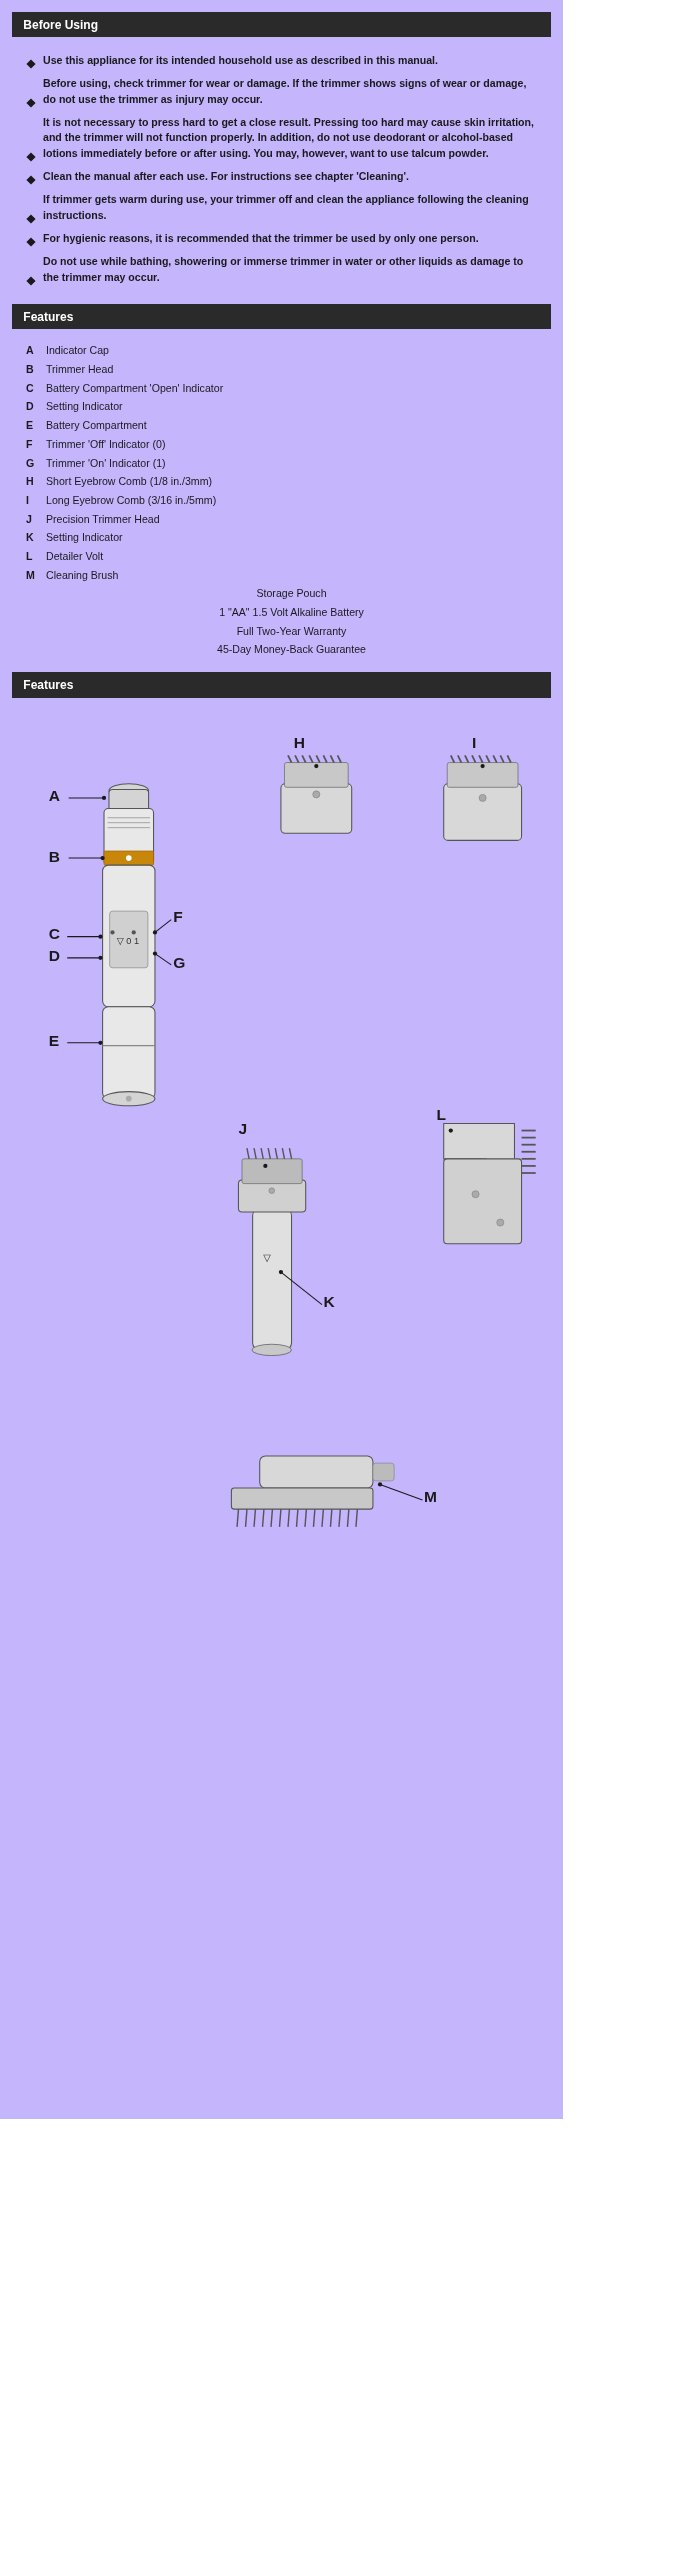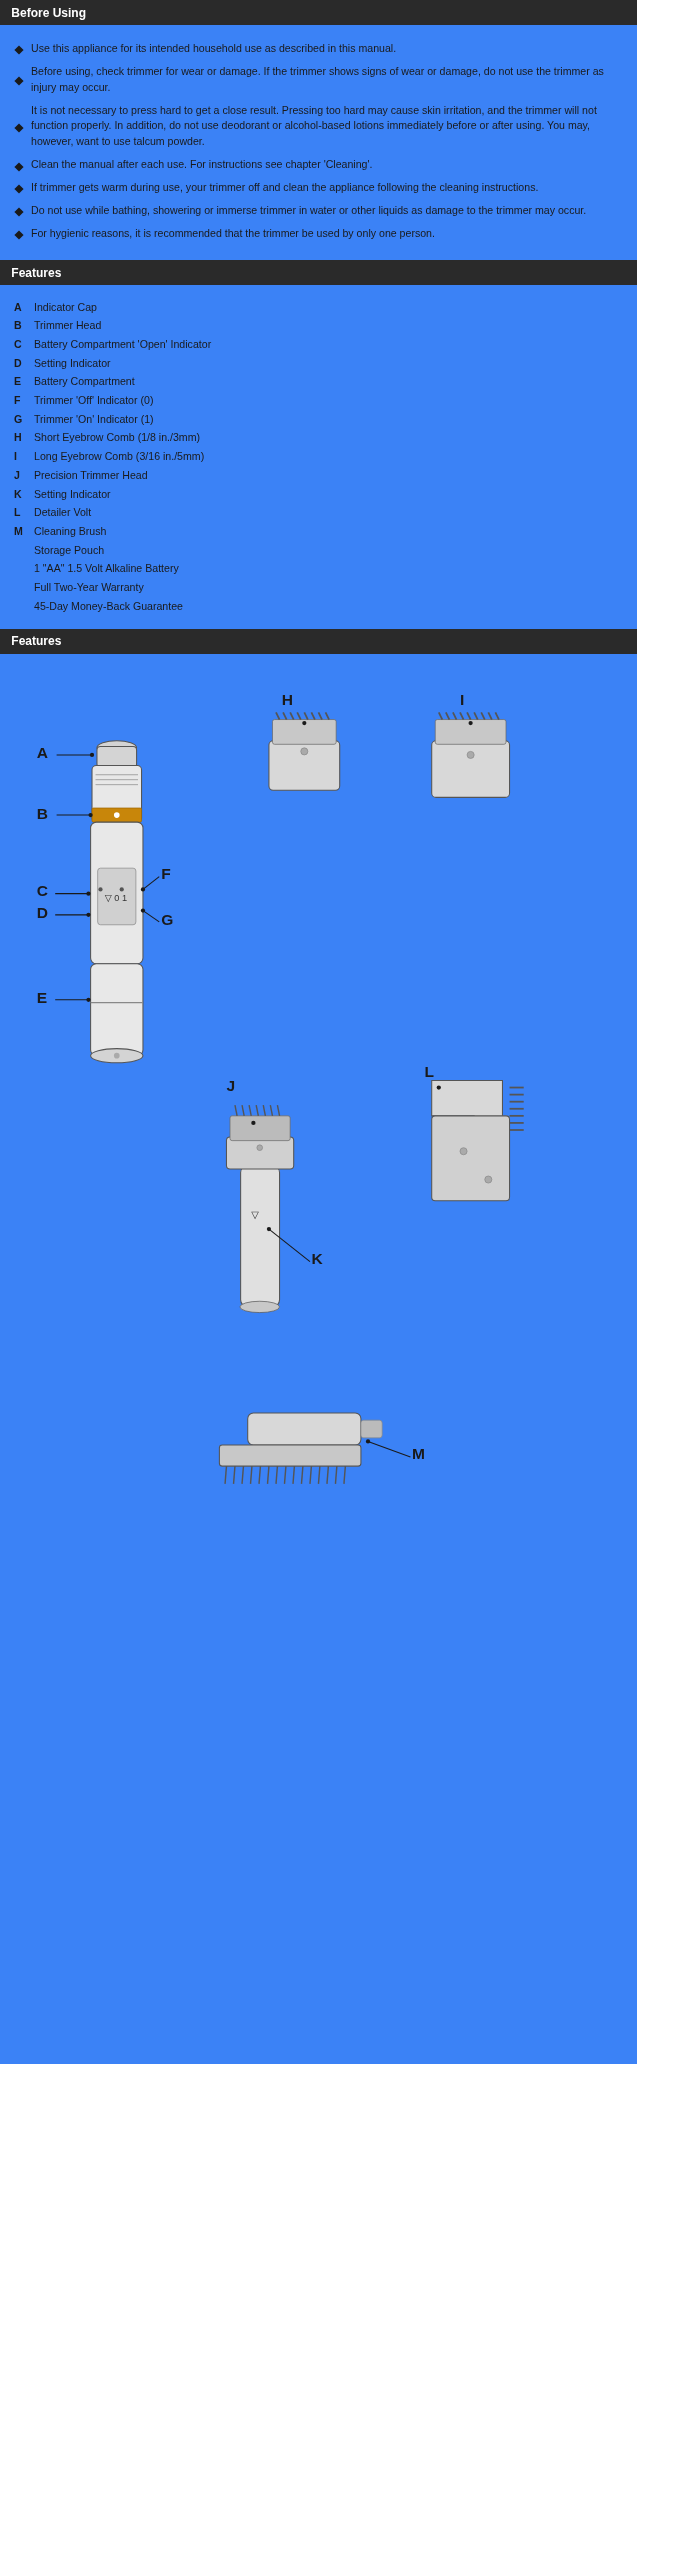--- a/index.html
+++ b/index.html
@@ -10,23 +10,23 @@
 
     body {
       width: 675px;
       background: #ffffff;
       font-family: Arial, sans-serif;
       font-size: 10.6px;
       color: #1a1a1a;
     }
 
     .page-container {
-      width: 637px;
-      background: #3b82f6;
-      padding: 0;
+      width: 563px;
+      background: #c4b5fd;
+      padding: 12px;
     }
 
     
     .section-header {
       background: #2a2a2a;
       color: #ffffff;
       font-weight: bold;
       font-size: 12px;
       padding: 5.7px 11.3px;
       margin-bottom: 8.5px;
@@ -37,23 +37,24 @@
       padding: 7px 14px 11.3px 14px;
     }
 
     .bullet-list {
       list-style: none;
       padding: 0;
     }
 
     .bullet-list li {
       display: flex;
-      align-items: center;
+      align-items: flex-end;
       margin-bottom: 7px;
       line-height: 1.5;
+      font-weight: bold;
     }
 
     .bullet-diamond {
       display: inline-block;
       width: 10px;
       min-width: 10px;
       height: 10px;
       background: #1a1a1a;
       transform: rotate(45deg) scale(0.65);
       margin-right: 7px;
@@ -75,20 +76,21 @@
     .feature-letter {
       font-weight: bold;
       min-width: 20px;
       display: inline-block;
     }
 
     .feature-indent {
       padding-left: 20px;
       margin-bottom: 2.8px;
       line-height: 1.5;
+      text-align: center;
     }
 
     
     .features-diagram-section {
       padding: 7px 7px 14px 7px;
     }
 
     .diagram-container {
       position: relative;
       width: 647px;
@@ -147,25 +149,25 @@
         <li>
           <span class="bullet-diamond"></span>
           <span>Clean the manual after each use. For instructions see chapter 'Cleaning'.</span>
         </li>
         <li>
           <span class="bullet-diamond"></span>
           <span>If trimmer gets warm during use, your trimmer off and clean the appliance following the cleaning instructions.</span>
         </li>
         <li>
           <span class="bullet-diamond"></span>
+          <span>For hygienic reasons, it is recommended that the trimmer be used by only one person.</span>
+        </li>
+        <li>
+          <span class="bullet-diamond"></span>
           <span>Do not use while bathing, showering or immerse trimmer in water or other liquids as damage to the trimmer may occur.</span>
-        </li>
-        <li>
-          <span class="bullet-diamond"></span>
-          <span>For hygienic reasons, it is recommended that the trimmer be used by only one person.</span>
         </li>
       </ul>
   </div>
 
   <div class="section-header">
     <span>Features</span>
   </div>
 
   <div class="features-list-section">
     <div id="features-list-container">

